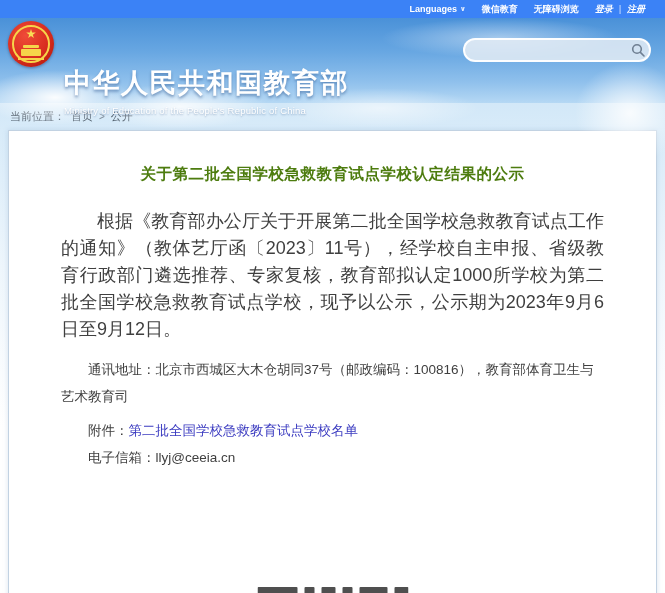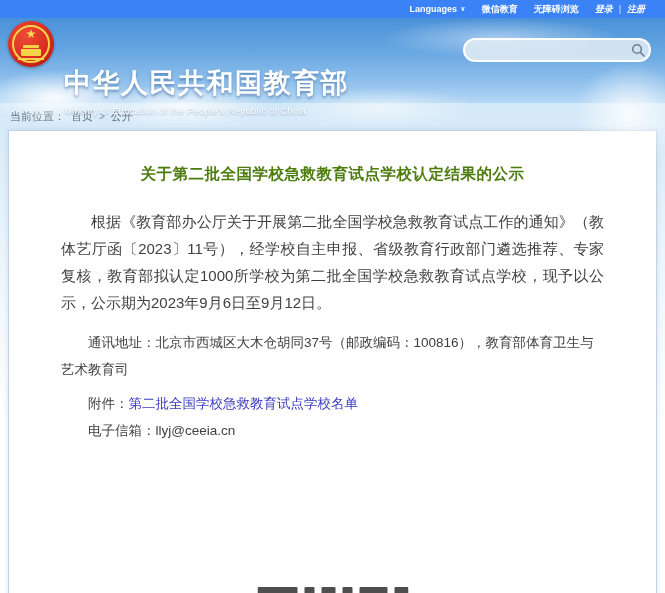--- a/index.html
+++ b/index.html
@@ -113,21 +113,21 @@
     border: 1px solid #c2d2e2;
     box-shadow: 0 0 5px rgba(110,150,190,0.25);
     padding: 33px 52px 0 52px;
     z-index: 4;
   }
   .doc-title {
     text-align: center; font-size: 15.5px; font-weight: bold; color: #4d7c0f;
     margin-bottom: 23px; letter-spacing: 0.5px;
   }
   .doc-p {
-    font-size: 15px; color: #3f3f3f; line-height: 27px;
+    font-size: 18px; color: #3f3f3f; line-height: 27px;
     text-indent: 2em; text-align: justify; margin-bottom: 13px;
   }
   .doc-meta {
     font-size: 13.5px; color: #3f3f3f; line-height: 27px;
     text-indent: 2em; margin-top: 0;
   }
   .doc-meta.attachment { margin-top: 7px; }
   .doc-meta a.att-link { color: #3a3ac0; text-decoration: none; cursor: pointer; }
 
   

